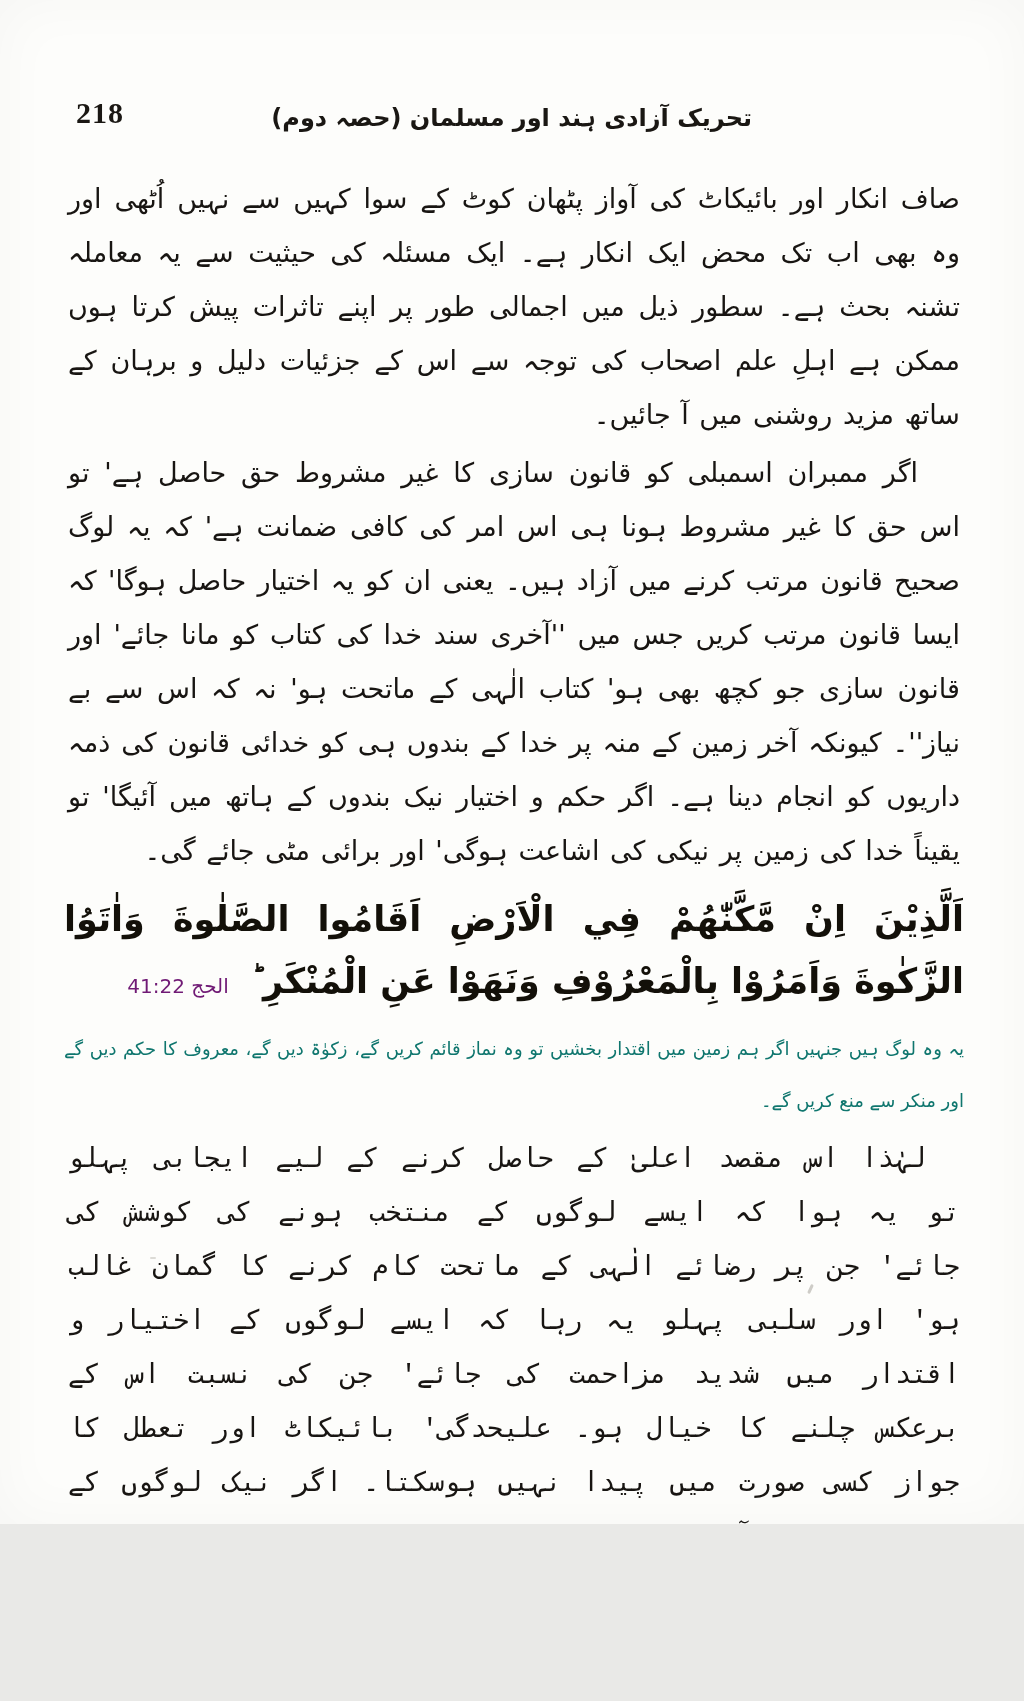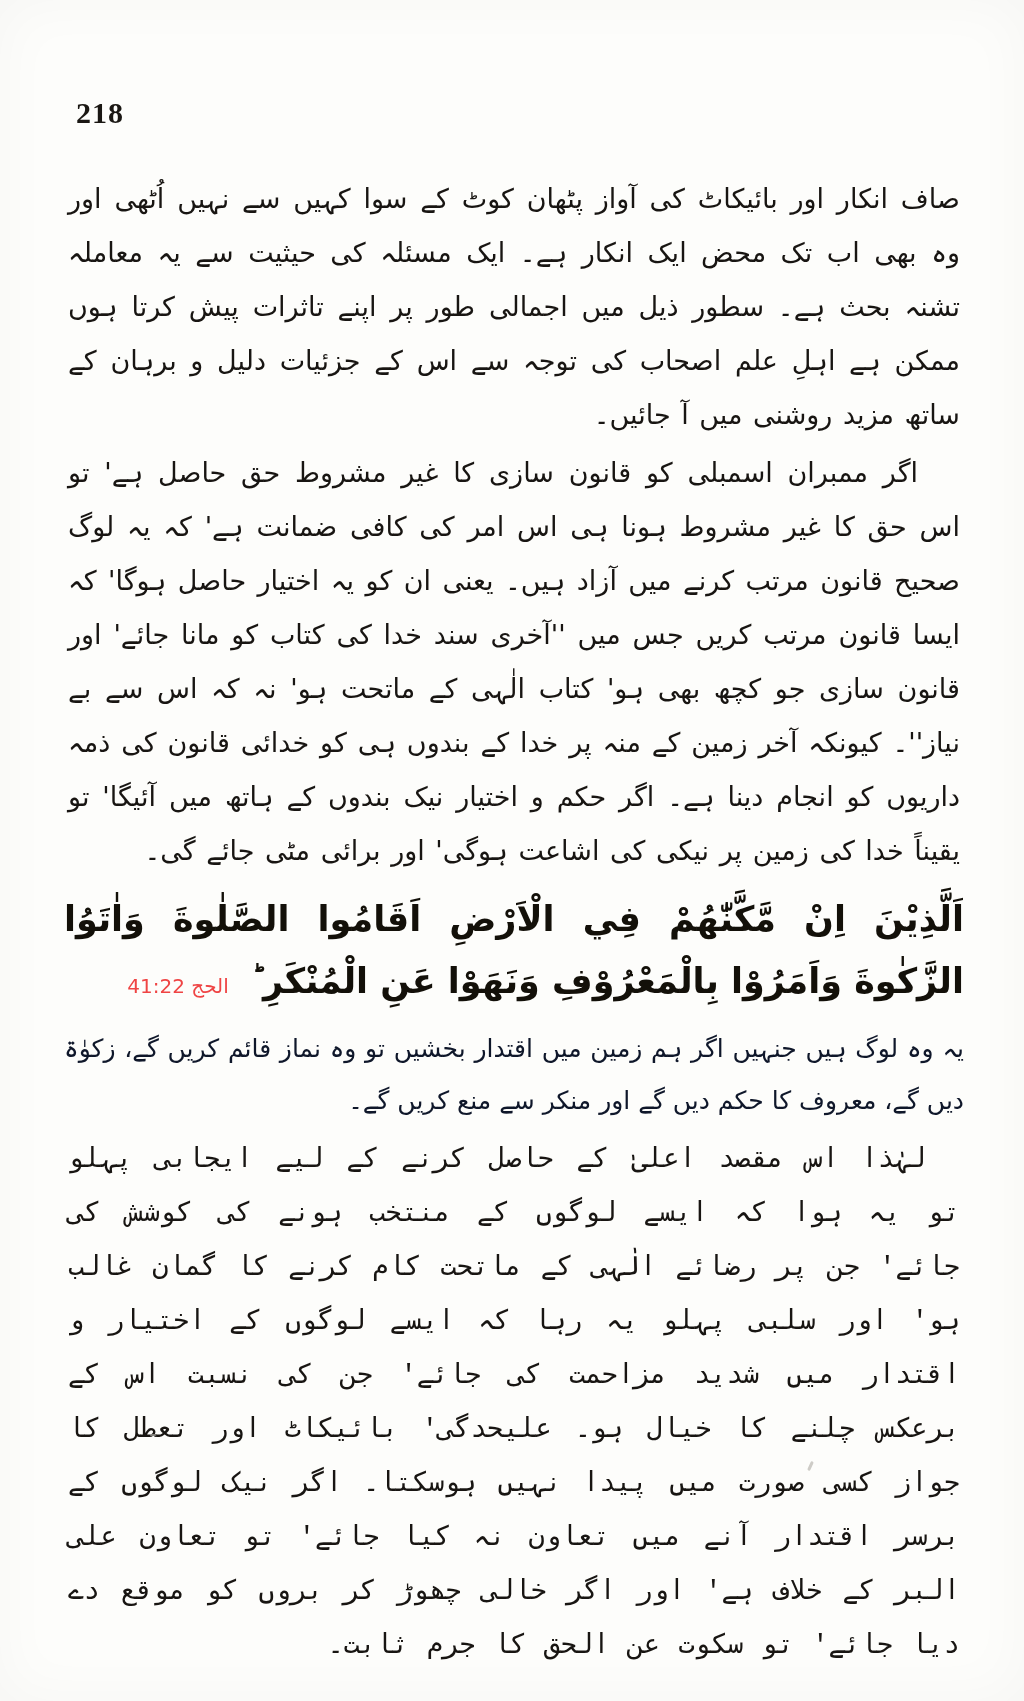--- a/index.html
+++ b/index.html
@@ -3,21 +3,21 @@
 <meta charset="utf-8">
 <style>
   html, body {
     margin: 0;
     padding: 0;
     background: #e9e9e7;
   }
   .page {
     position: relative;
     width: 1024px;
-    height: 1701px;
+    height: 1524px;
     margin: 0 auto;
     background: #fdfdfb;
     box-shadow: inset 0 0 60px rgba(0,0,0,0.03);
     direction: rtl;
     font-family: "DejaVu Sans", "Liberation Sans", sans-serif;
     color: #181512;
     overflow: hidden;
   }
   .page-number {
     position: absolute;
@@ -59,29 +59,29 @@
     margin: 10px 0 6px 0;
     font-size: 35px;
     font-weight: 700;
     line-height: 62px;
     text-align: justify;
     color: #131009;
   }
   .verse-ref {
     font-size: 20px;
     font-weight: 400;
-    color: #ef4444;
+    color: #701a75;
     white-space: nowrap;
     padding-right: 10px;
   }
   .translation {
-    font-size: 25px;
+    font-size: 18px;
     line-height: 52px;
     margin: 2px 0 6px 0;
-    color: #0f172a;
+    color: #0f766e;
   }
   .scan-speck {
     position: absolute;
     bottom: 230px;
     right: 212px;
     width: 3px;
     height: 10px;
     background: #b9b6b0;
     transform: rotate(24deg);
     border-radius: 2px;
@@ -98,20 +98,21 @@
     opacity: 0.6;
   }
 </style>
 </head>
 <body>
 
 <div class="page">
 
   <div class="page-number">218</div>
 
+  <div class="book-title">تحریک آزادی ہند اور مسلمان (حصہ دوم)</div>
 
   <div class="content">
 
     <p class="para">صاف انکار اور بائیکاٹ کی آواز پٹھان کوٹ کے سوا کہیں سے نہیں اُٹھی اور وہ بھی اب تک محض ایک انکار ہے۔ ایک مسئلہ کی حیثیت سے یہ معاملہ تشنہ بحث ہے۔ سطور ذیل میں اجمالی طور پر اپنے تاثرات پیش کرتا ہوں ممکن ہے اہلِ علم اصحاب کی توجہ سے اس کے جزئیات دلیل و برہان کے ساتھ مزید روشنی میں آ جائیں۔</p>
 
     <p class="para indent-1">اگر ممبران اسمبلی کو قانون سازی کا غیر مشروط حق حاصل ہے' تو اس حق کا غیر مشروط ہونا ہی اس امر کی کافی ضمانت ہے' کہ یہ لوگ صحیح قانون مرتب کرنے میں آزاد ہیں۔ یعنی ان کو یہ اختیار حاصل ہوگا' کہ ایسا قانون مرتب کریں جس میں ''آخری سند خدا کی کتاب کو مانا جائے' اور قانون سازی جو کچھ بھی ہو' کتاب الٰہی کے ماتحت ہو' نہ کہ اس سے بے نیاز''۔ کیونکہ آخر زمین کے منہ پر خدا کے بندوں ہی کو خدائی قانون کی ذمہ داریوں کو انجام دینا ہے۔ اگر حکم و اختیار نیک بندوں کے ہاتھ میں آئیگا' تو یقیناً خدا کی زمین پر نیکی کی اشاعت ہوگی' اور برائی مٹی جائے گی۔</p>
 
     <div class="verse-block">
       <span>اَلَّذِيْنَ اِنْ مَّكَّنّٰهُمْ فِي الْاَرْضِ اَقَامُوا الصَّلٰوةَ وَاٰتَوُا الزَّكٰوةَ وَاَمَرُوْا بِالْمَعْرُوْفِ وَنَهَوْا عَنِ الْمُنْكَرِ ؕ</span>
       <span class="verse-ref">الحج 41:22</span>

